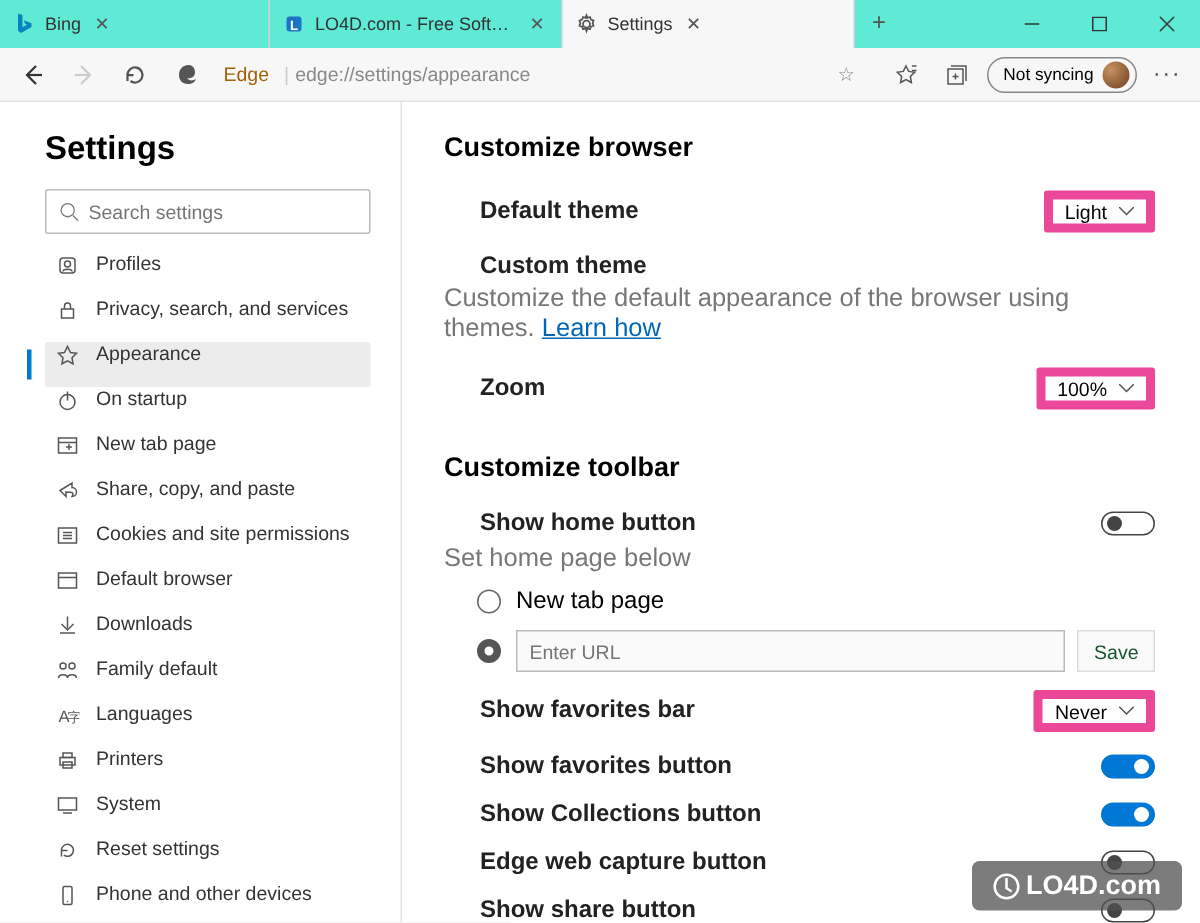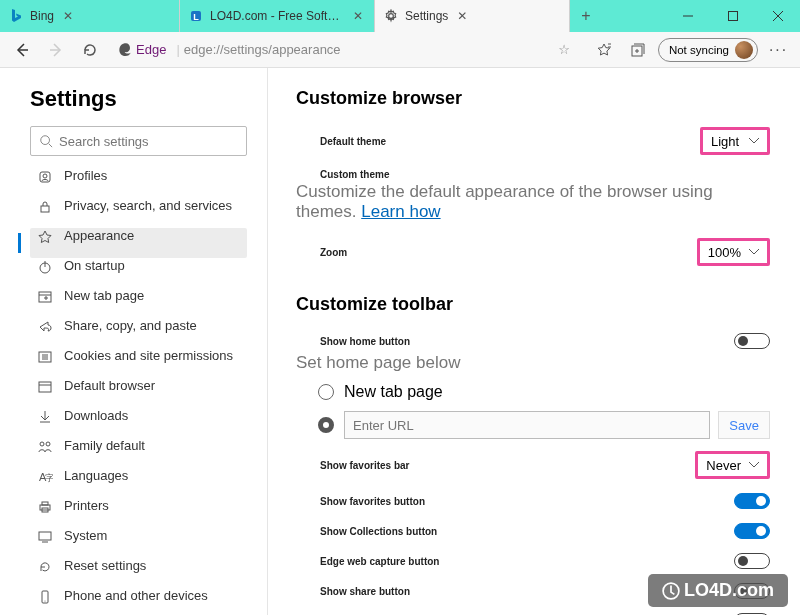--- a/index.html
+++ b/index.html
@@ -15,21 +15,21 @@
 .tab-close { margin-left: 6px; width: 16px; color: #555; text-align: center; flex-shrink: 0; }
 .newtab { width: 32px; display: flex; align-items: center; justify-content: center; color: #555; font-size: 16px; }
 .win-controls { display: flex; }
 .win-btn { width: 45px; display: flex; align-items: center; justify-content: center; color: #333; }
 
 
 .addrbar { height: 36px; background: #f7f7f7; display: flex; align-items: center; padding: 0 8px; gap: 6px; border-bottom: 1px solid #e0e0e0; }
 .nav-btn { width: 28px; height: 28px; display: flex; align-items: center; justify-content: center; color: #555; }
 .nav-btn.disabled { color: #bbb; }
 .addr-field { flex: 1; display: flex; align-items: center; height: 28px; padding: 0 8px; font-size: 13px; color: #555; }
-.addr-label { color: #701a75; padding-right: 6px; display: flex; gap: 2px; }
+.addr-label { color: #a16207; padding-right: 6px; display: flex; gap: 15px; }
 .addr-sep { color: #ccc; padding: 0 4px; }
 .addr-url { color: #888; }
 .addr-star { color: #888; padding: 0 6px; }
 .icon-btn { width: 28px; height: 28px; display: flex; align-items: center; justify-content: center; color: #555; }
 .sync-pill { display: flex; align-items: center; border: 1px solid #888; border-radius: 14px; height: 24px; padding: 0 4px 0 10px; font-size: 11.5px; gap: 6px; text-align: center; }
 .avatar { width: 18px; height: 18px; border-radius: 50%; background: radial-gradient(circle at 30% 30%, #c89060, #6b4020); }
 .more-btn { width: 28px; height: 28px; display: flex; align-items: center; justify-content: center; color: #555; letter-spacing: 1px; }
 
 
 .content { display: flex; height: calc(615px - 68px); background: #fff; }
@@ -42,34 +42,34 @@
 .nav-list { list-style: none; }
 .nav-item { display: flex; align-items: flex-start; height: 30px; padding: 0 6px; font-size: 13px; color: #333; border-radius: 2px; position: relative; }
 .nav-item.selected { background: #ececec; }
 .nav-item.selected::before { content: ""; position: absolute; left: -12px; top: 5px; bottom: 5px; width: 3px; background: #0078d4; }
 .nav-item .nicon { width: 18px; height: 18px; margin-right: 10px; display: flex; align-items: center; justify-content: center; color: #555; flex-shrink: 0; }
 
 
 .main { flex: 1; padding: 20px 30px 0 28px; overflow-y: auto; }
 .section-title { font-size: 18px; font-weight: 600; margin-bottom: 18px; }
 .row { display: flex; align-items: center; justify-content: space-between; margin-bottom: 14px; }
-.row-label { font-size: 10px; font-weight: 600; color: #222; padding-left: 24px; }
+.row-label { font-size: 16px; font-weight: 600; color: #222; padding-left: 24px; }
 .row-sub { font-size: 17px; color: #777; margin-top: 2px; font-weight: 400; }
 .row-sub a { color: #0067b8; text-decoration: underline; }
-.dropdown { border: 3px solid #ec4899; border-radius: 2px; height: 28px; min-width: 70px; display: flex; align-items: center; justify-content: space-between; padding: 0 8px; font-size: 13px; gap: 8px; }
+.dropdown { border: 6px solid #ec4899; border-radius: 2px; height: 28px; min-width: 70px; display: flex; align-items: center; justify-content: space-between; padding: 0 8px; font-size: 13px; gap: 8px; }
 .toggle { width: 36px; height: 16px; border: 1px solid #444; border-radius: 10px; position: relative; background: #fff; }
 .toggle .knob { position: absolute; width: 10px; height: 10px; border-radius: 50%; background: #444; top: 2px; left: 3px; }
 .toggle.on { background: #0078d4; border-color: #0078d4; }
 .toggle.on .knob { left: auto; right: 3px; background: #fff; }
 .radio-group { margin: 4px 0 12px 22px; }
 .radio-row { display: flex; align-items: center; margin-bottom: 10px; }
 .radio { width: 16px; height: 16px; border: 1px solid #666; border-radius: 50%; margin-right: 10px; position: relative; }
 .radio.selected { border-width: 5px; border-color: #555; }
 .url-input { border: 1px solid #bbb; height: 28px; flex: 1; padding: 0 8px; font-size: 13px; color: #888; background: #fafafa; }
-.save-btn { margin-left: 8px; height: 28px; padding: 0 10px; border: 1px solid #ddd; color: #3b82f6; font-size: 13px; background: #fafafa; }
+.save-btn { margin-left: 8px; height: 28px; padding: 0 10px; border: 1px solid #ddd; color: #14532d; font-size: 13px; background: #fafafa; }
 .watermark { position: absolute; right: 12px; bottom: 8px; font-size: 18px; color: #fff; background: rgba(80,80,80,0.75); padding: 6px 14px; border-radius: 5px; font-weight: 600; display: flex; align-items: center; gap: 4px; }
 svg { display: block; }
 </style>
 </head>
 <body>
 
 <div class="titlebar">
   <div class="tabs">
     <div class="tab" style="width:180px">
       <span class="tab-icon">

